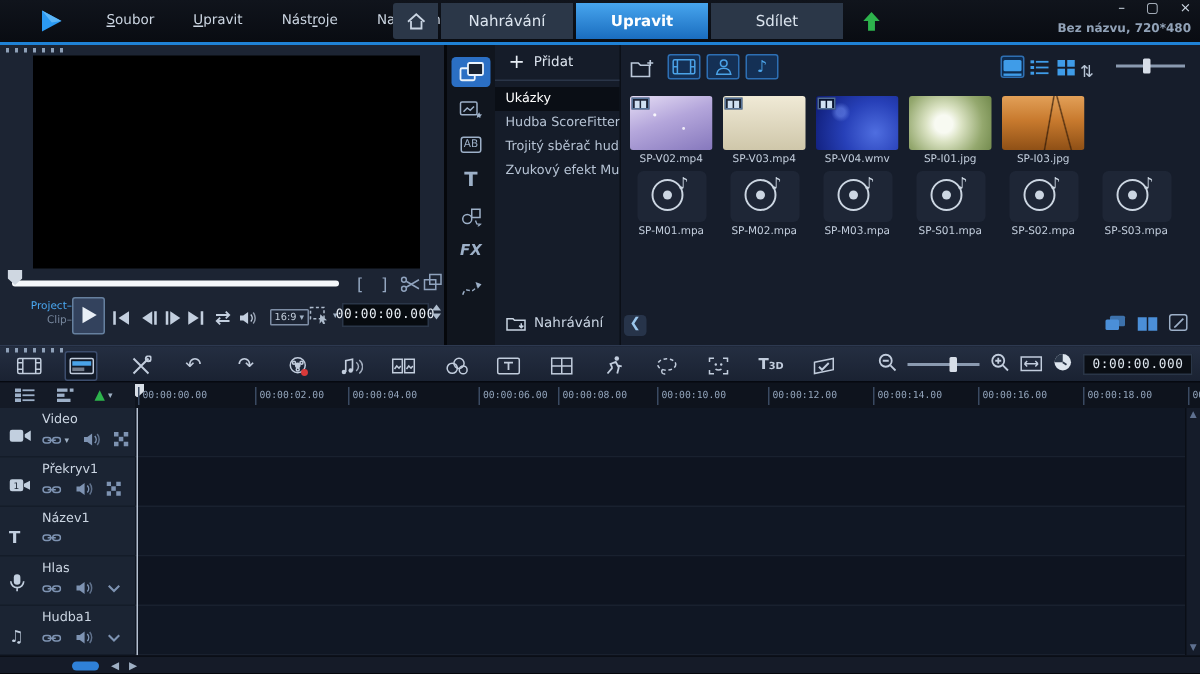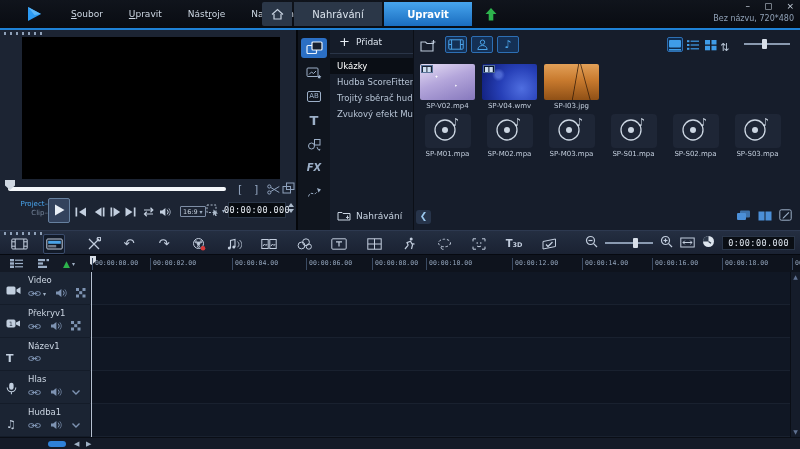--- a/index.html
+++ b/index.html
@@ -16,21 +16,21 @@
   .menu-item{font-size:9px;color:#ccd6e2;padding:0 13px;cursor:default;}
   .menu-item u{text-decoration:underline;}
   #tab-area{position:absolute;left:262px;top:2px;height:24px;display:flex;align-items:stretch;}
   #home-btn{width:30px;background:#2b3748;border-radius:2px 0 0 2px;display:flex;align-items:center;justify-content:center;}
   .ws-tab{width:88px;margin-left:2px;background:#2b3748;color:#dbe4ee;font-size:10px;display:flex;align-items:center;justify-content:center;}
   .ws-tab.active{background:linear-gradient(#47a5ee,#1a6dbf);color:#fff;font-weight:bold;}
   #green-arrow{margin-left:12px;align-self:center;height:16px;display:flex;align-items:center;}
   #win-controls{position:absolute;right:6px;top:1px;text-align:right;}
   #win-buttons{display:flex;gap:14px;justify-content:flex-end;font-size:9px;color:#cdd7e3;line-height:10px;}
   #win-buttons span{cursor:default;}
-  #doc-title{font-size:8px;color:#91a2b7;margin-top:3px;}
+  #doc-title{font-size:8px;color:#91a2b7;margin-top:3px;font-weight:bold;}
   #accent{height:2px;background:#1f82d6;}
 
   
   #main{display:flex;height:200px;}
   .dots{position:absolute;top:2px;left:4px;width:38px;height:3px;
         background:repeating-linear-gradient(90deg,#8ea0b8 0 2px,transparent 2px 6px);}
   #preview-panel{position:relative;width:296px;background:#1c2433;flex:none;}
   #video-screen{position:absolute;left:22px;top:7px;width:258px;height:142px;background:#000;}
   #scrub-track{position:absolute;left:8px;top:157px;width:218px;height:4px;background:#f4f7fa;border-radius:2px;}
   #scrub-marker{position:absolute;left:5px;top:150px;width:10px;height:10px;background:#cfd7e1;
@@ -155,20 +155,21 @@
         <span>
           <svg width="13" height="12" viewBox="0 0 13 12" fill="none" stroke="#c9d4e2" stroke-width="1.2">
               <path d="M1 6.5L6.5 1.5 12 6.5"></path>
               <path d="M3 6v5h7V6"></path>
             </svg>
         </span>
       </div>
       <div id="ws-tabs" style="display:flex;">
           <div class="ws-tab">Nahrávání</div>
           <div class="ws-tab active">Upravit</div>
+          <div class="ws-tab">Sdílet</div>
         </div>
       <span id="green-arrow">
         <svg width="14" height="15" viewBox="0 0 14 15">
             <path d="M7 1l5.5 6H9.3v6.5H4.7V7H1.5z" fill="#2db34c"></path>
           </svg>
       </span>
     </div>
     <div id="win-controls">
       <div id="win-buttons">
         <span>–</span>
@@ -383,29 +384,44 @@
                 <span class="vbadge">
                   <svg width="8" height="5" viewBox="0 0 8 5" fill="#cfe0f2">
                     <rect x="0" y="0" width="3.4" height="5"></rect>
                     <rect x="4.4" y="0" width="3.4" height="5"></rect>
                   </svg>
                 </span>
               </div>
                     <div class="media-label">SP-V02.mp4</div>
             </div>
             <div class="media-cell">
+              <div class="thumb" style="background: linear-gradient(rgb(240, 234, 214) 0%, rgb(207, 199, 170) 100%);">
+                <span class="vbadge">
+                  <svg width="8" height="5" viewBox="0 0 8 5" fill="#cfe0f2">
+                    <rect x="0" y="0" width="3.4" height="5"></rect>
+                    <rect x="4.4" y="0" width="3.4" height="5"></rect>
+                  </svg>
+                </span>
+              </div>
+                    <div class="media-label">SP-V03.mp4</div>
+            </div>
+            <div class="media-cell">
               <div class="thumb" style="background: radial-gradient(circle at 30% 30%, rgba(110, 140, 240, 0.55) 0px, rgba(110, 140, 240, 0.55) 6%, transparent 14%), radial-gradient(circle at 72% 68%, rgb(79, 110, 224) 0%, rgb(39, 64, 184) 45%, rgb(13, 26, 114) 100%);">
                 <span class="vbadge">
                   <svg width="8" height="5" viewBox="0 0 8 5" fill="#cfe0f2">
                     <rect x="0" y="0" width="3.4" height="5"></rect>
                     <rect x="4.4" y="0" width="3.4" height="5"></rect>
                   </svg>
                 </span>
               </div>
                     <div class="media-label">SP-V04.wmv</div>
+            </div>
+            <div class="media-cell">
+              <div class="thumb" style="background: radial-gradient(circle at 42% 52%, rgb(248, 250, 242) 0%, rgb(248, 250, 242) 16%, rgb(219, 227, 196) 32%, rgb(148, 168, 110) 70%, rgb(113, 137, 76) 100%);"></div>
+                    <div class="media-label">SP-I01.jpg</div>
             </div>
             <div class="media-cell">
               <div class="thumb" style="background: linear-gradient(100deg, transparent 55%, rgba(40, 20, 5, 0.75) 56.5%, transparent 58%), linear-gradient(75deg, transparent 70%, rgba(40, 20, 5, 0.7) 71.5%, transparent 73%), linear-gradient(rgb(226, 160, 88) 0%, rgb(200, 122, 46) 45%, rgb(143, 80, 22) 100%);"></div>
                     <div class="media-label">SP-I03.jpg</div>
             </div>
           </div>
         <div id="media-row2" class="media-row">
             <div class="media-cell">
               <div class="audio-tile">
                       <span><svg width="40" height="28" viewBox="0 0 40 28">
@@ -636,25 +652,25 @@
             <rect x="1" y="1" width="7" height="2.2"></rect>
             <rect x="9.5" y="1" width="2.5" height="2.2"></rect>
             <rect x="1" y="4.4" width="5" height="2.2"></rect>
             <rect x="1" y="7.8" width="9" height="2.2"></rect>
           </svg></span>
       <span id="add-track">▲<span class="drop">▾</span></span>
     </div>
     <div id="ruler">
       <div id="ruler-playhead"></div>
     <div class="ruler-label mono" style="left: 2px;">00:00:00.00</div>
-        <div class="ruler-label mono" style="left: 60px;">00:00:02.00</div>
+        <div class="ruler-label mono" style="left: 80px;">00:00:02.00</div>
         <div class="ruler-label mono" style="left: 142px;">00:00:04.00</div>
-        <div class="ruler-label mono" style="left: 216px;">00:00:06.00</div>
+        <div class="ruler-label mono" style="left: 229px;">00:00:06.00</div>
         <div class="ruler-label mono" style="left: 282px;">00:00:08.00</div>
-        <div class="ruler-label mono" style="left: 336px;">00:00:10.00</div>
+        <div class="ruler-label mono" style="left: 348px;">00:00:10.00</div>
         <div class="ruler-label mono" style="left: 422px;">00:00:12.00</div>
         <div class="ruler-label mono" style="left: 492px;">00:00:14.00</div>
         <div class="ruler-label mono" style="left: 562px;">00:00:16.00</div>
         <div class="ruler-label mono" style="left: 632px;">00:00:18.00</div>
         <div class="ruler-label mono" style="left: 702px;">00:00:20.00</div>
       </div>
   </div>
 
   <div id="tracks">
     <div id="track-headers">

